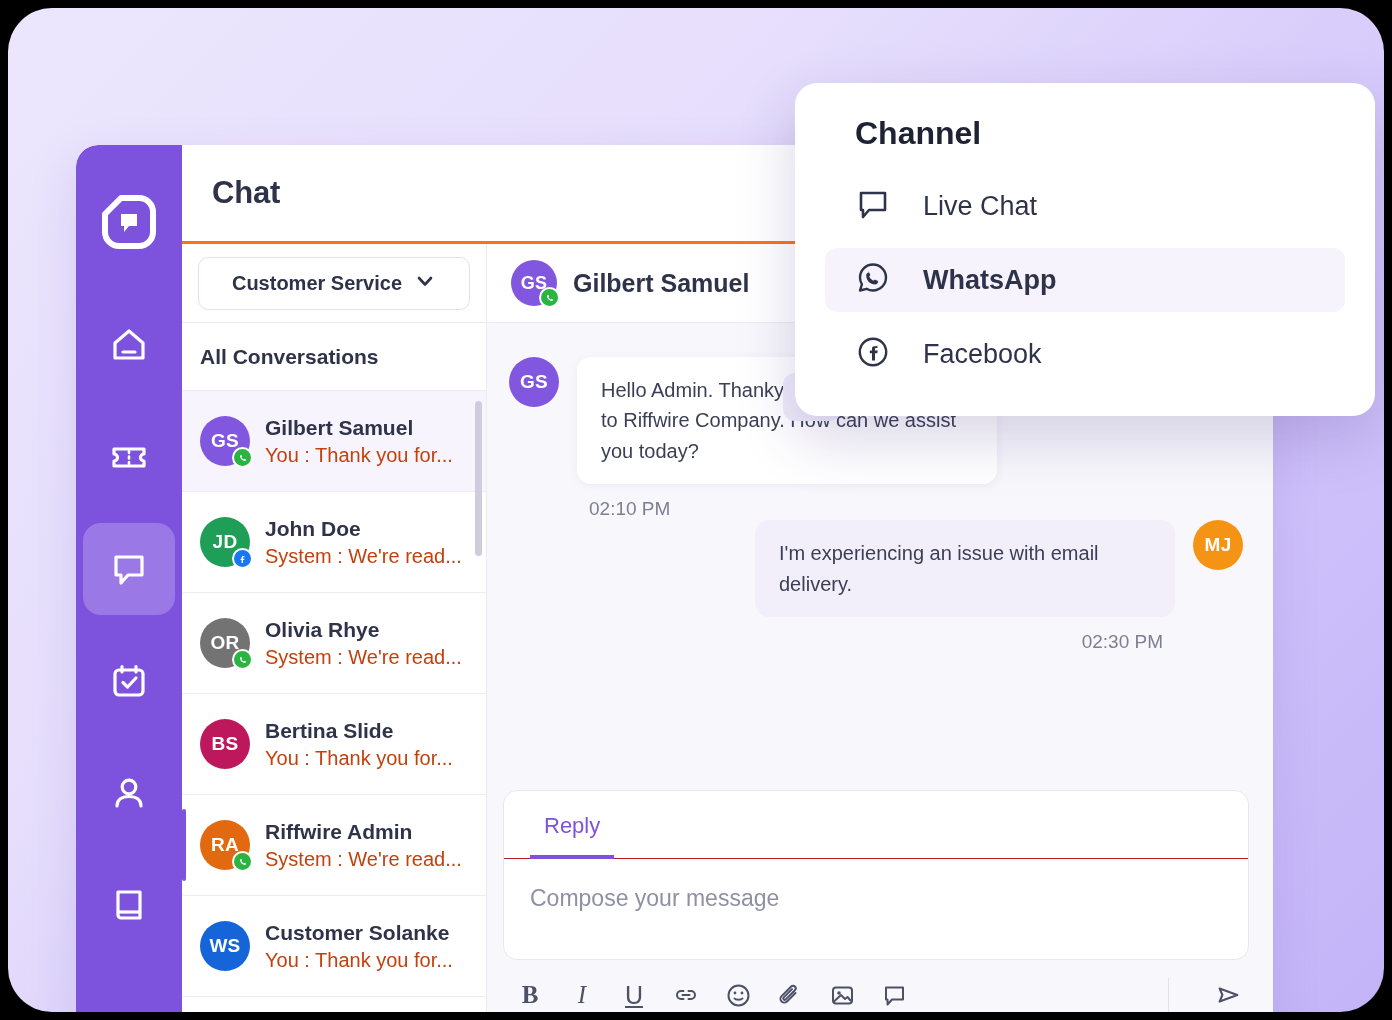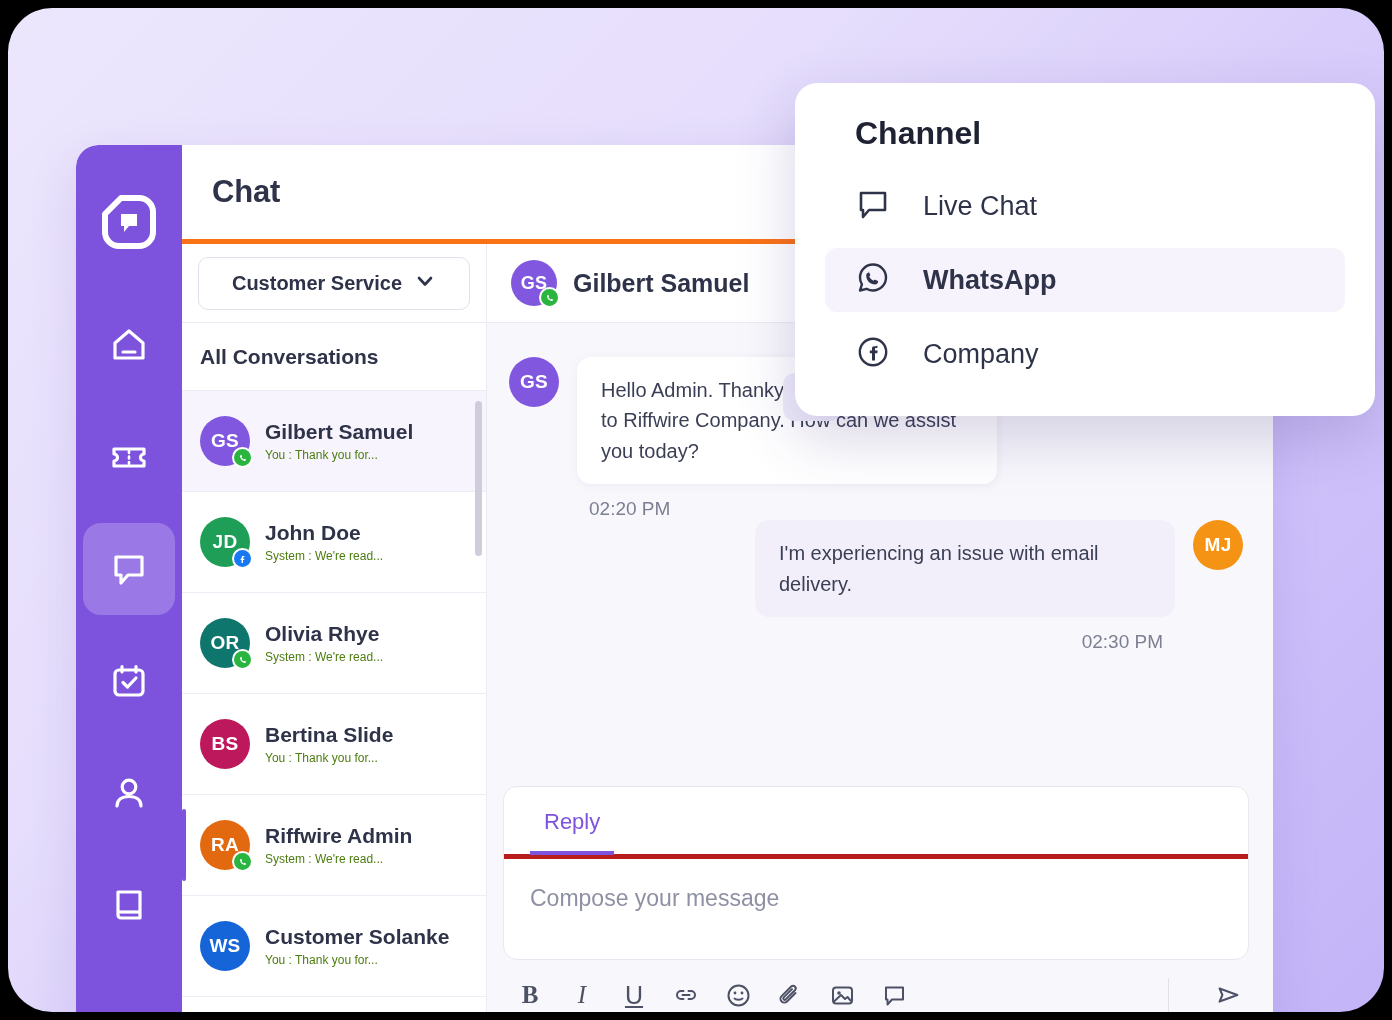--- a/index.html
+++ b/index.html
@@ -72,21 +72,21 @@
   #main {
     flex: 1;
     display: flex;
     flex-direction: column;
     min-width: 0;
     background: #fff;
   }
   #topbar {
     height: 99px;
     flex: 0 0 99px;
-    border-bottom: 5px solid #f97316;
+    border-bottom: 3px solid #f97316;
     display: flex;
     align-items: center;
     padding-left: 30px;
   }
   #page-title {
     font-size: 31px;
     font-weight: 700;
     color: #2f3349;
     letter-spacing: -.2px;
   }
@@ -182,21 +182,21 @@
   }
   .badge.wa { background: #2ab540; }
   .badge.fb { background: #1878f2; }
   .conv-txt { margin-left: 15px; min-width: 0; }
   .conv-name {
     font-size: 21px; font-weight: 600; color: #2f3349;
     white-space: nowrap; overflow: hidden; text-overflow: ellipsis;
     margin-bottom: 4px;
   }
   .conv-prev {
-    font-size: 12px; color: #4d7c0f;
+    font-size: 20px; color: #c2410c;
     white-space: nowrap; overflow: hidden;
   }
   #list-scroll {
     position: absolute;
     right: 4px; top: 10px;
     width: 7px; height: 155px;
     border-radius: 4px;
     background: #cfcddc;
     cursor: pointer;
   }
@@ -255,21 +255,21 @@
   #compose-box {
     border: 1px solid #e9e6f0;
     border-radius: 14px;
     background: #fff;
     overflow: hidden;
   }
   #tabs {
     display: flex;
     gap: 10px;
     padding: 0 26px;
-    border-bottom: 5px solid #b91c1c;
+    border-bottom: 1px solid #b91c1c;
   }
   .tab {
     padding: 22px 14px 16px;
     font-size: 22px;
     color: #6f7288;
     cursor: pointer;
     border-bottom: 4px solid transparent;
     margin-bottom: -1px;
   }
   .tab.active { color: #7d52dd; border-bottom-color: #7d52dd; font-weight: 500; }
@@ -457,21 +457,21 @@
                       </svg>
                     </div>
                   </div>
                   <div class="conv-txt">
                     <div class="conv-name">John Doe</div>
                     <div class="conv-prev">System : We're read...</div>
                   </div>
                 </div>
                 <div class="conv">
                   <div class="av-wrap">
-                    <div class="avatar" style="background:#0f766e">OR</div>
+                    <div class="avatar" style="background:#737373">OR</div>
                     <div class="badge wa">
                       <svg width="12" height="12" viewBox="0 0 12 12" fill="none">
                         <path d="M3 3.7c0 2.8 2.5 5.3 5.3 5.3l.9-1.3-1.7-1-.8.8c-1-.5-1.8-1.3-2.3-2.3l.8-.8-1-1.7L3 3.7Z" fill="#fff"></path>
                       </svg>
                     </div>
                   </div>
                   <div class="conv-txt">
                     <div class="conv-name">Olivia Rhye</div>
                     <div class="conv-prev">System : We're read...</div>
                   </div>
@@ -525,21 +525,21 @@
               </div>
               <div class="name">Gilbert Samuel</div>
             </div>
 
             <div id="msgs">
                 <div>
                   <div class="msg-row in">
                     <div class="avatar" style="background:#8257e0">GS</div>
                     <div class="bubble in">Hello Admin. Thankyou for reaching out to Riffwire Company. How can we assist you today?</div>
                   </div>
-                  <div class="time">02:20 PM</div>
+                  <div class="time">02:10 PM</div>
                 </div>
                 <div>
                   <div class="msg-row out">
                     <div class="bubble out">I'm experiencing an issue with email delivery.</div>
                     <div class="avatar" style="background:#f59314">MJ</div>
                   </div>
                   <div class="time right">02:30 PM</div>
                 </div>
               </div>
 
@@ -631,18 +631,18 @@
         <span class="plbl">WhatsApp</span>
       </div>
 
       <div class="pop-item">
         <span>
           <svg width="36" height="36" viewBox="0 0 36 36" fill="none">
             <circle cx="18" cy="18" r="13.2" stroke="#2f3349" stroke-width="2.4"></circle>
             <path d="M20.8 12.2h-1.6c-1.4 0-2.2.9-2.2 2.3v2h-2.2v2.8H17v7.2h3v-7.2h2.3l.4-2.8H20v-1.6c0-.5.2-.8.8-.8h1.6v-2.6" fill="#2f3349"></path>
           </svg>
         </span>
-        <span class="plbl">Company</span>
+        <span class="plbl">Facebook</span>
       </div>
     </div>
 
   </div>
 </div>
 
 </body></html>

